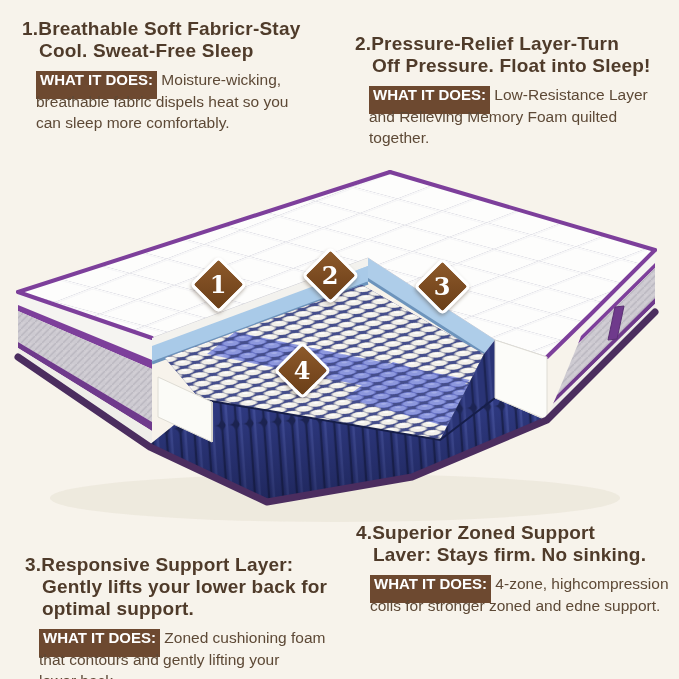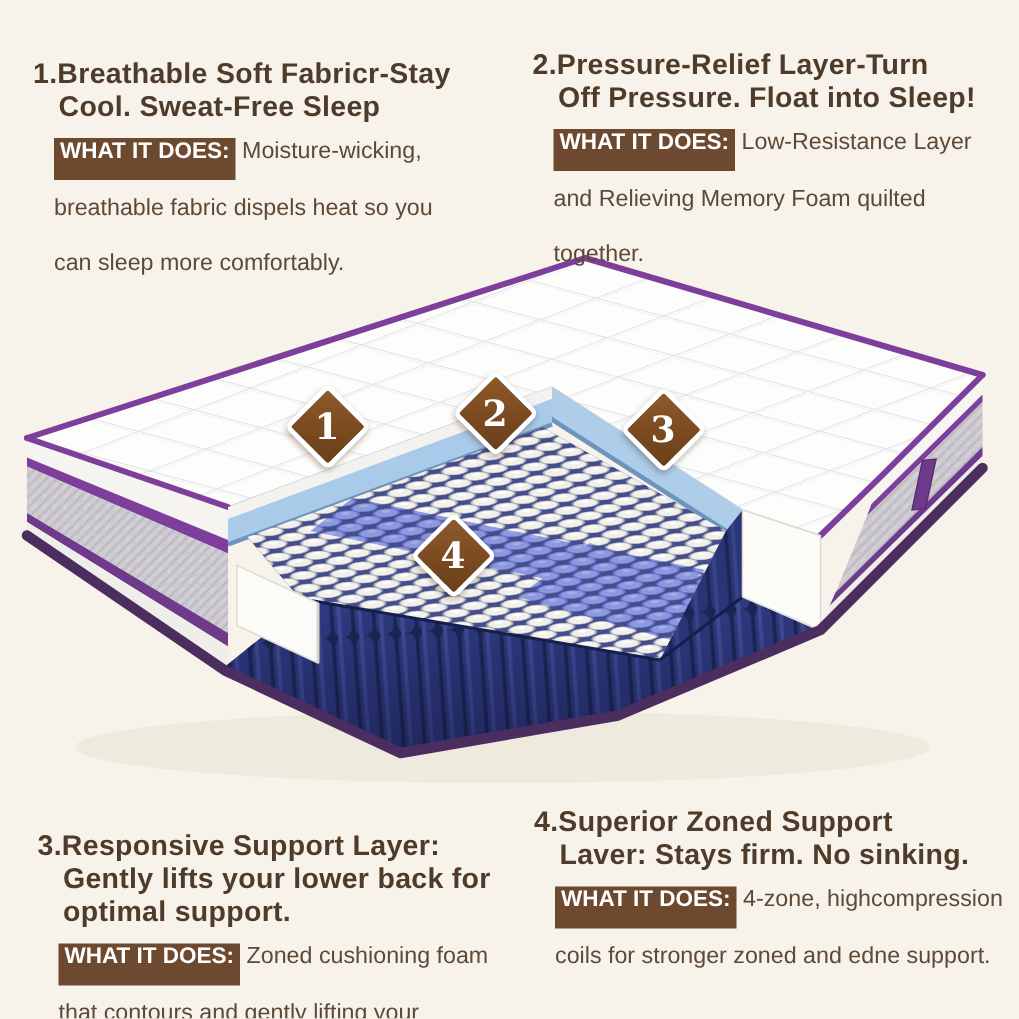--- a/index.html
+++ b/index.html
@@ -2,32 +2,32 @@
 <html><head>
 <meta charset="utf-8">
 <style>
   html,body{margin:0;padding:0;background:#f7f3eb;}
   .canvas{
     position:relative;width:679px;height:679px;overflow:hidden;
     background:#f7f3eb;font-family:"Liberation Sans",sans-serif;
   }
   
   .feature{position:absolute;z-index:3;}
-  .f1{left:22px;top:39px;width:328px;}
+  .f1{left:22px;top:18px;width:328px;}
   .f2{left:355px;top:33px;width:322px;}
   .f3{left:25px;top:554px;width:332px;}
-  .f4{left:356px;top:538px;width:322px;}
+  .f4{left:356px;top:522px;width:322px;}
   .feature h3{margin:0;font-size:19px;line-height:22px;font-weight:bold;
     color:#4f3b2a;letter-spacing:.2px;}
   .tl{display:block;white-space:nowrap;}
   .tl + .tl{padding-left:17px;}
   .desc{margin:7px 0 0 14px;font-size:15.5px;line-height:21.5px;color:#5d4936;}
   .chip{background:#6d4930;color:#ffffff;font-weight:bold;font-size:15px;
     padding:0 4px 11px 4px;}
-  .dl{white-space:nowrap;display:block;margin-top:16px;}
+  .dl{white-space:nowrap;display:block;}
   .dl.inline{display:inline;}
   
   .badge{position:absolute;z-index:2;width:35px;height:35px;
     transform:rotate(45deg);border:3px solid #ffffff;border-radius:5px;
     background:linear-gradient(135deg,#8d5a2b 0%,#7a4a20 55%,#6a3f18 100%);
     box-shadow:1px 2px 4px rgba(60,40,20,.35);
     display:flex;align-items:center;justify-content:center;}
   .badge .num{transform:rotate(-45deg);color:#ffffff;font-weight:bold;
     font-size:24px;font-family:"DejaVu Serif",serif;line-height:1;}
   .badge-1{left:198px;top:264px;}

